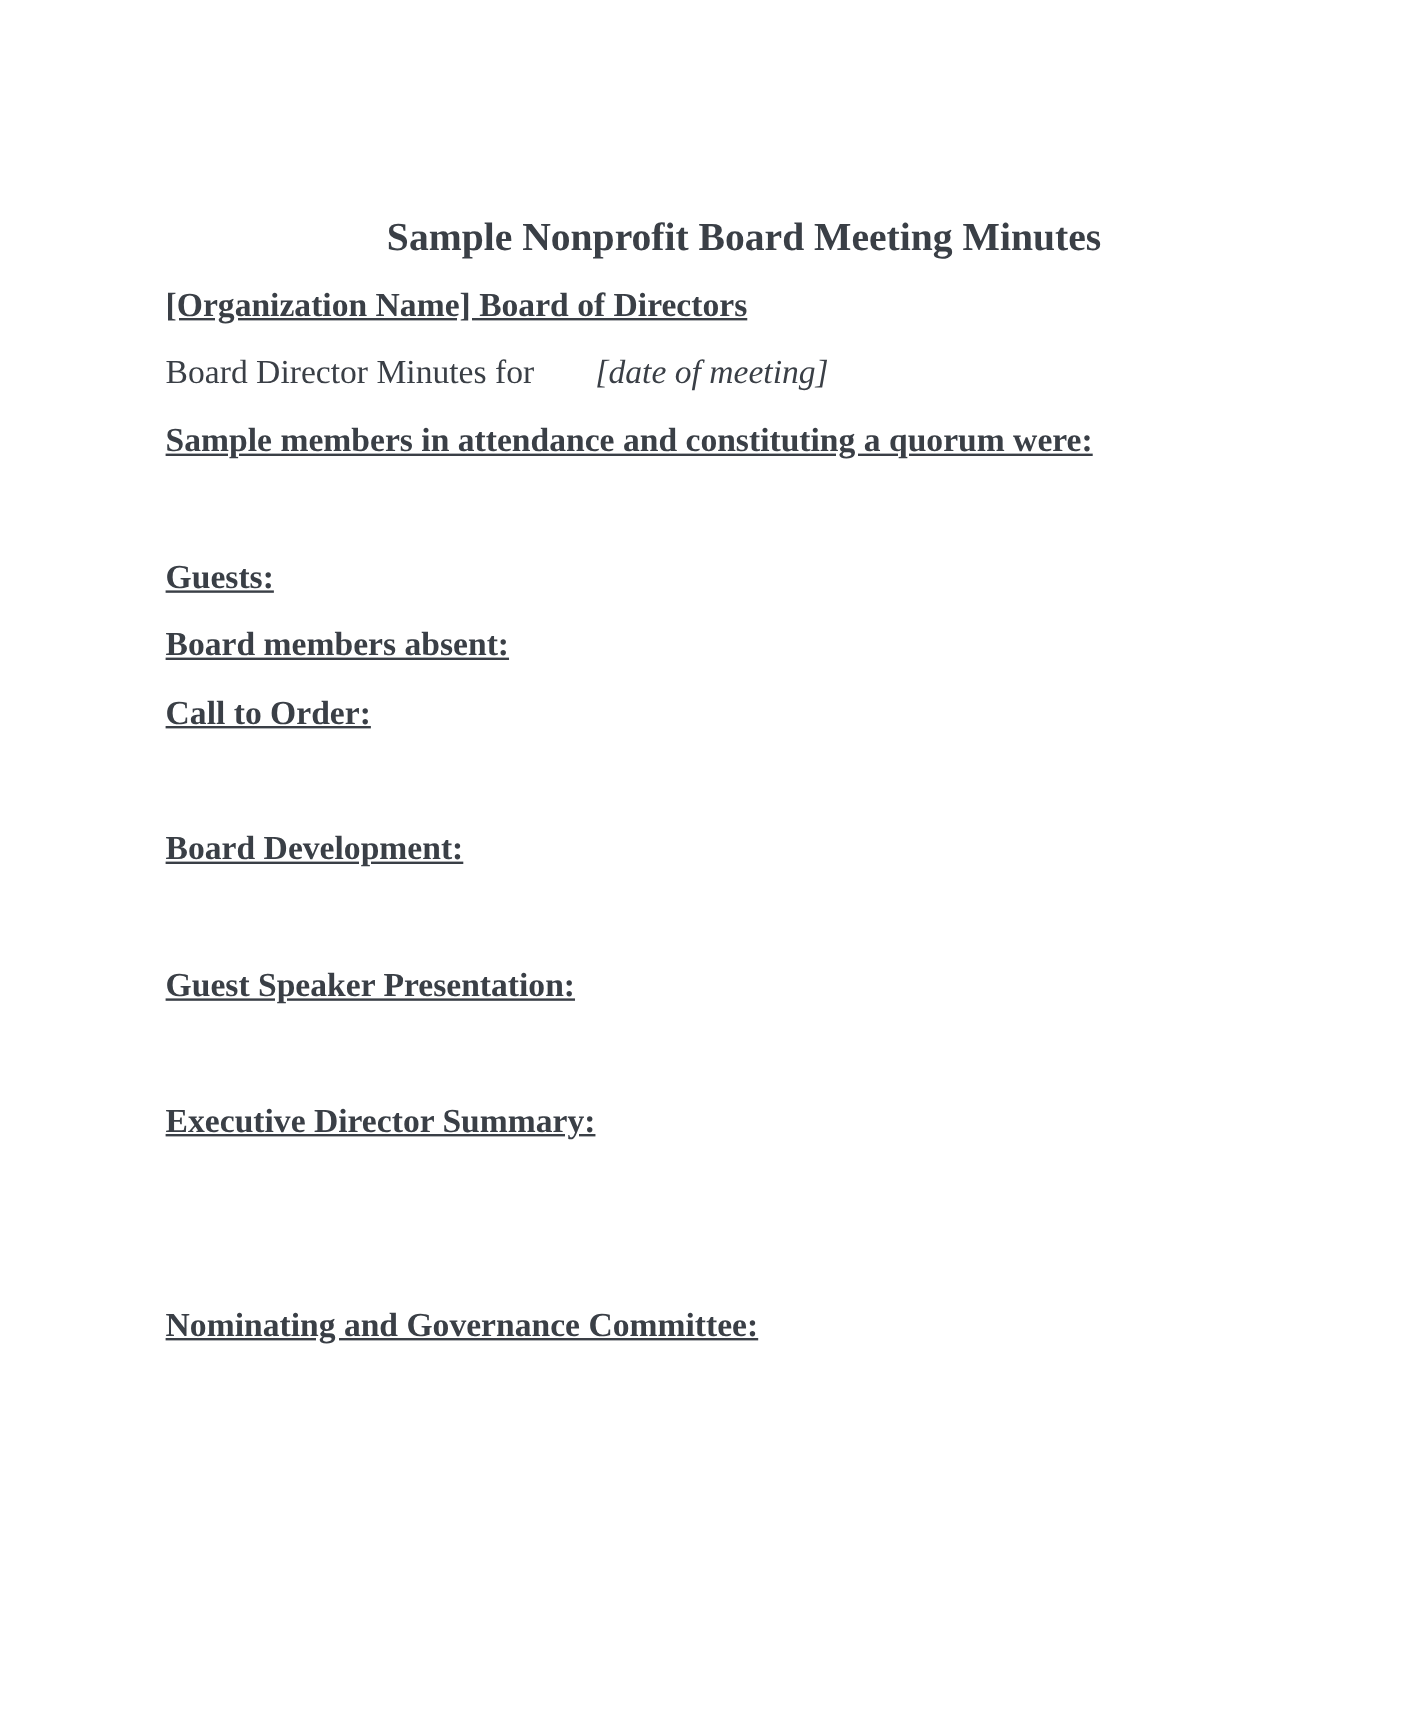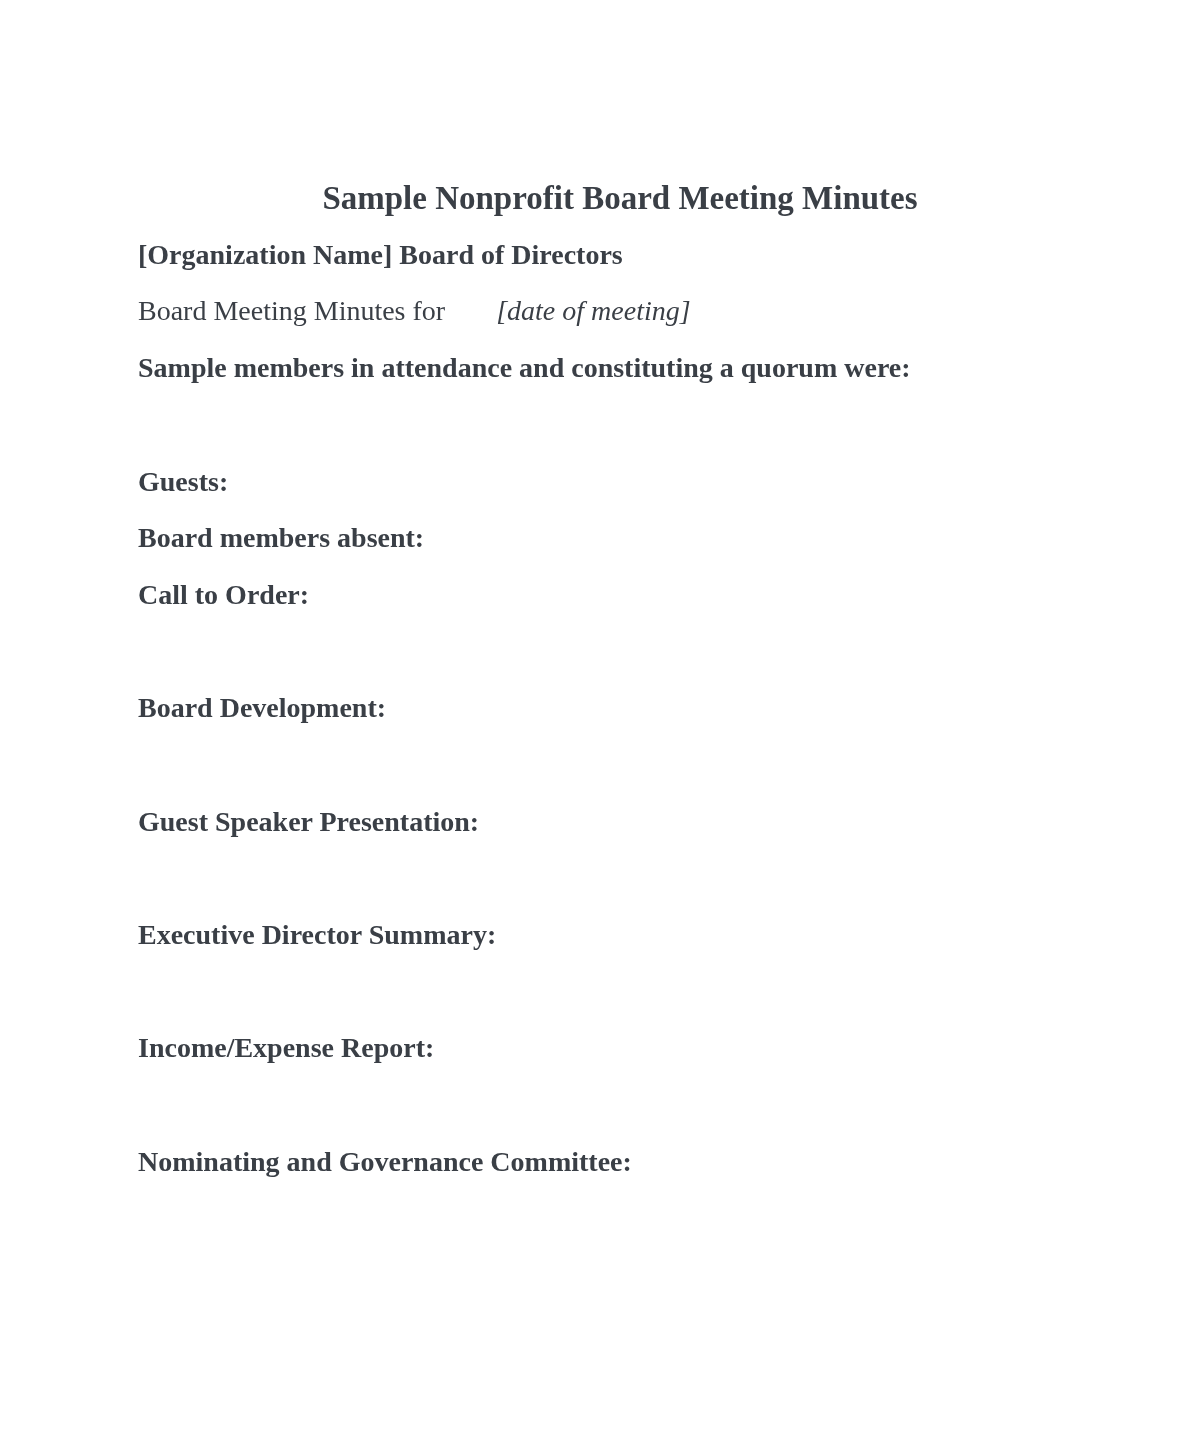--- a/index.html
+++ b/index.html
@@ -26,34 +26,34 @@
   .spacer {
     height: 56.7px;
   }
   .title {
     font-size: 33px;
     font-weight: bold;
     text-align: center;
     
     margin-left: -28px;
   }
-  .bold { font-weight: bold; }
+  .bold { font-weight: bold; text-decoration: underline; }
   .italic { font-style: italic; margin-left: 44px; }
 </style>
 </head>
 <body>
 
 <div class="page">
 
   <div class="line title">Sample Nonprofit Board Meeting Minutes</div>
 
   <div class="line bold">[Organization Name] Board of Directors</div>
 
   <div class="line">
-    <span>Board Meeting Minutes for </span><span class="italic">[date of meeting]</span>
+    <span>Board Director Minutes for </span><span class="italic">[date of meeting]</span>
   </div>
 
   <div class="line bold">Sample members in attendance and constituting a quorum were:</div>
 
   <div class="spacer"></div>
 
   <div class="line bold">Guests:</div>
 
   <div class="line bold">Board members absent:</div>
 
@@ -68,19 +68,18 @@
   <div class="spacer"></div>
 
   <div class="line bold">Guest Speaker Presentation:</div>
 
   <div class="spacer"></div>
 
   <div class="line bold">Executive Director Summary:</div>
 
   <div class="spacer"></div>
 
-  <div class="line bold">Income/Expense Report:</div>
 
   <div class="spacer"></div>
 
   <div class="line bold">Nominating and Governance Committee:</div>
 
 </div>
 
 </body></html>

